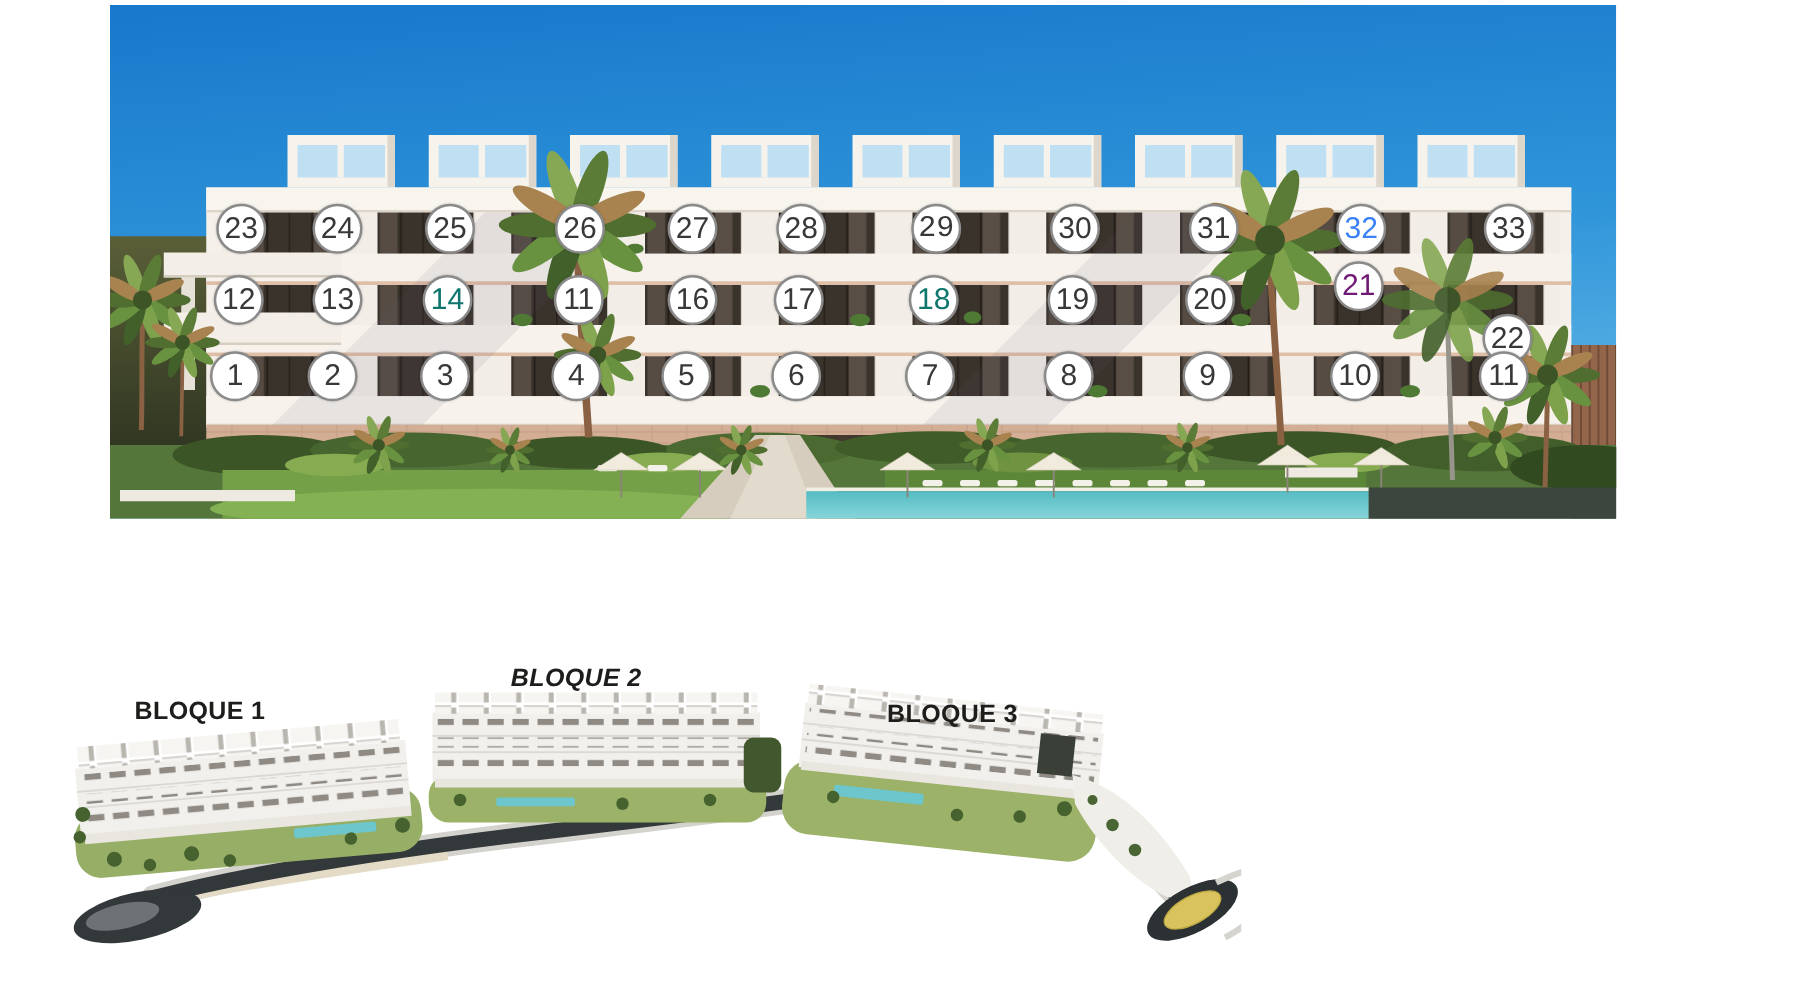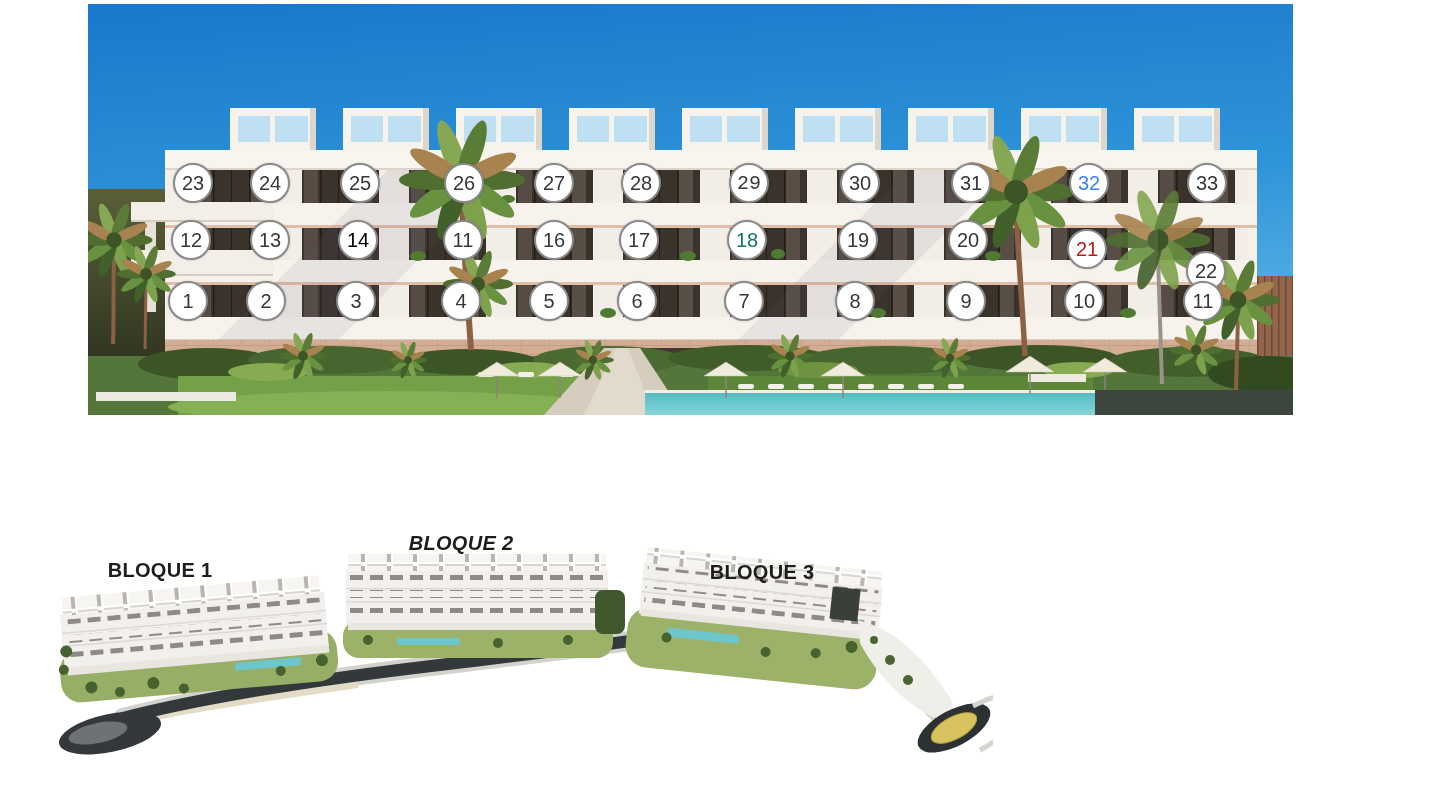--- a/index.html
+++ b/index.html
@@ -7,21 +7,21 @@
     width:1440px;height:800px;position:relative;overflow:hidden;
     background:#ffffff;font-family:"Liberation Sans",sans-serif;
   }
   #front-photo{position:absolute;left:88px;top:4px;width:1205px;height:411px;}
   #front-photo svg{display:block;}
   #unit-markers{position:absolute;left:0;top:0;width:1440px;height:800px;pointer-events:none;}
   .unit-circle{
     position:absolute;width:40px;height:40px;box-sizing:border-box;
     border:2px solid #8b5cf6;border-radius:50%;background:#ffffff;
     display:flex;align-items:center;justify-content:center;
-    font-size:20px;color:#383838;z-index:6;pointer-events:auto;
+    font-size:24px;color:#383838;z-index:6;pointer-events:auto;
     box-shadow:0 0 2px rgba(0,0,0,0.25);
   }
   #site-plan{position:absolute;left:28px;top:528px;width:965px;height:240px;}
   .bloque-label{
     position:absolute;transform:translate(-50%,-50%);
     font-weight:bold;font-size:20px;color:#1d1d1b;letter-spacing:.3px;
     white-space:nowrap;z-index:4;
   }
 </style>
 </head>
@@ -276,28 +276,28 @@
     <div class="unit-circle" style="left: 444px; top: 163px; background: rgb(255, 255, 255); border-color: rgb(138, 138, 138); color: rgb(56, 56, 56);">26</div>
     <div class="unit-circle" style="left: 534px; top: 163px; background: rgb(255, 255, 255); border-color: rgb(138, 138, 138); color: rgb(56, 56, 56);">27</div>
     <div class="unit-circle" style="left: 621px; top: 163px; background: rgb(255, 255, 255); border-color: rgb(138, 138, 138); color: rgb(56, 56, 56);">28</div>
     <div class="unit-circle" style="left: 729px; top: 163px; background: rgb(255, 255, 255); border-color: rgb(138, 138, 138); color: rgb(56, 56, 56); font-family: Liberation Mono, monospace;">29</div>
     <div class="unit-circle" style="left: 840px; top: 163px; background: rgb(255, 255, 255); border-color: rgb(138, 138, 138); color: rgb(56, 56, 56);">30</div>
     <div class="unit-circle" style="left: 951px; top: 163px; background: rgb(255, 255, 255); border-color: rgb(138, 138, 138); color: rgb(56, 56, 56); text-align: center;">31</div>
     <div class="unit-circle" style="left: 1069px; top: 163px; background: rgb(255, 255, 255); border-color: rgb(138, 138, 138); color: #3b82f6;">32</div>
     <div class="unit-circle" style="left: 1187px; top: 163px; background: rgb(255, 255, 255); border-color: rgb(138, 138, 138); color: rgb(56, 56, 56);">33</div>
     <div class="unit-circle" style="left: 171px; top: 220px; background: rgb(255, 255, 255); border-color: rgb(138, 138, 138); color: rgb(56, 56, 56);">12</div>
     <div class="unit-circle" style="left: 250px; top: 220px; background: rgb(255, 255, 255); border-color: rgb(138, 138, 138); color: rgb(56, 56, 56);">13</div>
-    <div class="unit-circle" style="left: 338px; top: 220px; background: rgb(255, 255, 255); border-color: rgb(138, 138, 138); color: #000000;">14</div>
+    <div class="unit-circle" style="left: 338px; top: 220px; background: rgb(255, 255, 255); border-color: rgb(138, 138, 138); color: #0f766e;">14</div>
     <div class="unit-circle" style="left: 443px; top: 220px; background: rgb(255, 255, 255); border-color: rgb(138, 138, 138); color: rgb(56, 56, 56);">11</div>
     <div class="unit-circle" style="left: 534px; top: 220px; background: rgb(255, 255, 255); border-color: rgb(138, 138, 138); color: rgb(56, 56, 56);">16</div>
     <div class="unit-circle" style="left: 619px; top: 220px; background: rgb(255, 255, 255); border-color: rgb(138, 138, 138); color: rgb(56, 56, 56);">17</div>
     <div class="unit-circle" style="left: 727px; top: 220px; background: rgb(255, 255, 255); border-color: rgb(138, 138, 138); color: #0f766e;">18</div>
     <div class="unit-circle" style="left: 838px; top: 220px; background: rgb(255, 255, 255); border-color: rgb(138, 138, 138); color: rgb(56, 56, 56);">19</div>
     <div class="unit-circle" style="left: 948px; top: 220px; background: rgb(255, 255, 255); border-color: rgb(138, 138, 138); color: rgb(56, 56, 56);">20</div>
-    <div class="unit-circle" style="left: 1067px; top: 229px; background: rgb(255, 255, 255); border-color: rgb(138, 138, 138); color: #b91c1c;">21</div>
+    <div class="unit-circle" style="left: 1067px; top: 209px; background: rgb(255, 255, 255); border-color: rgb(138, 138, 138); color: #701a75;">21</div>
     <div class="unit-circle" style="left: 1186px; top: 220px; background: rgb(255, 255, 255); border-color: rgb(138, 138, 138); color: rgb(56, 56, 56); margin-top: 31px;">22</div>
     <div class="unit-circle" style="left: 168px; top: 281px; background: rgb(255, 255, 255); border-color: rgb(138, 138, 138); color: rgb(56, 56, 56);">1</div>
     <div class="unit-circle" style="left: 246px; top: 281px; background: rgb(255, 255, 255); border-color: rgb(138, 138, 138); color: rgb(56, 56, 56);">2</div>
     <div class="unit-circle" style="left: 336px; top: 281px; background: rgb(255, 255, 255); border-color: rgb(138, 138, 138); color: rgb(56, 56, 56);">3</div>
     <div class="unit-circle" style="left: 441px; top: 281px; background: rgb(255, 255, 255); border-color: rgb(138, 138, 138); color: rgb(56, 56, 56);">4</div>
     <div class="unit-circle" style="left: 529px; top: 281px; background: rgb(255, 255, 255); border-color: rgb(138, 138, 138); color: rgb(56, 56, 56);">5</div>
     <div class="unit-circle" style="left: 617px; top: 281px; background: rgb(255, 255, 255); border-color: rgb(138, 138, 138); color: rgb(56, 56, 56);">6</div>
     <div class="unit-circle" style="left: 724px; top: 281px; background: rgb(255, 255, 255); border-color: rgb(138, 138, 138); color: rgb(56, 56, 56);">7</div>
     <div class="unit-circle" style="left: 835px; top: 281px; background: rgb(255, 255, 255); border-color: rgb(138, 138, 138); color: rgb(56, 56, 56);">8</div>
     <div class="unit-circle" style="left: 946px; top: 281px; background: rgb(255, 255, 255); border-color: rgb(138, 138, 138); color: rgb(56, 56, 56);">9</div>

